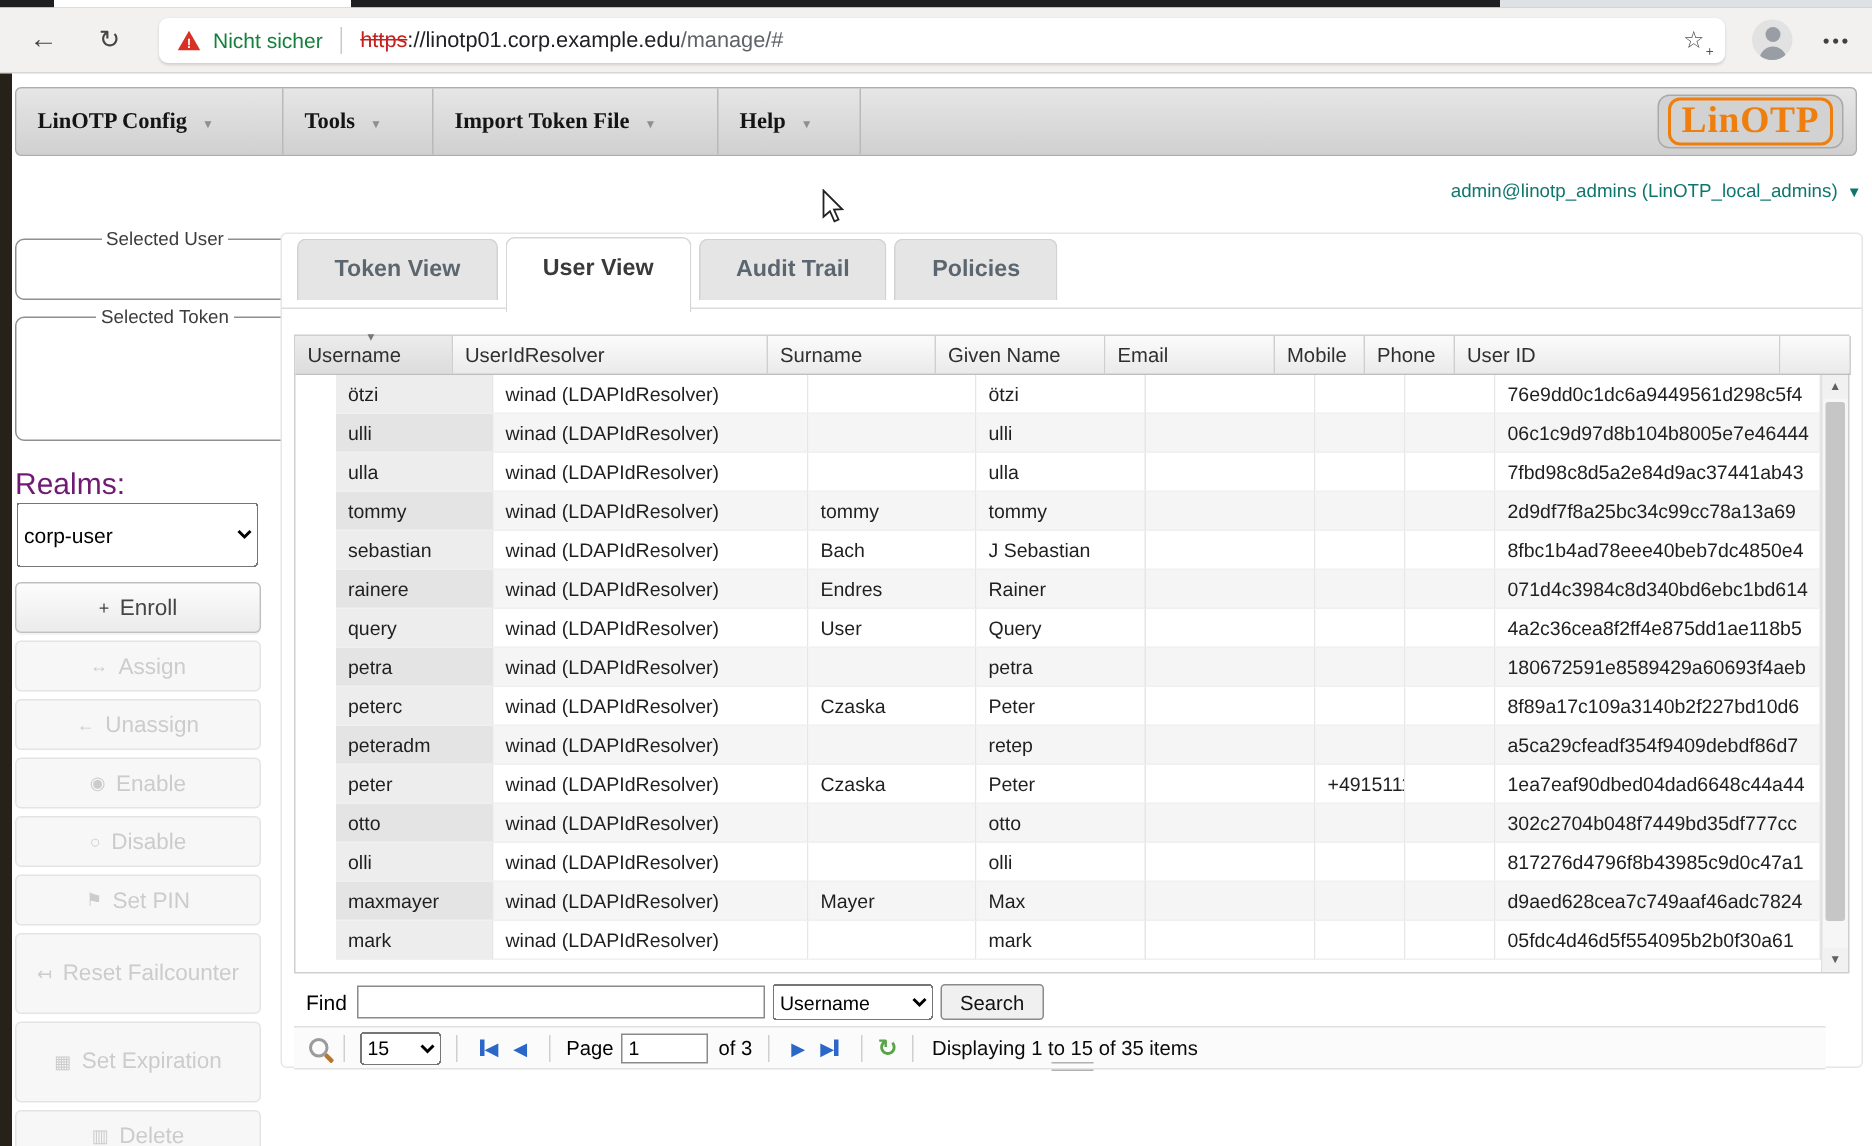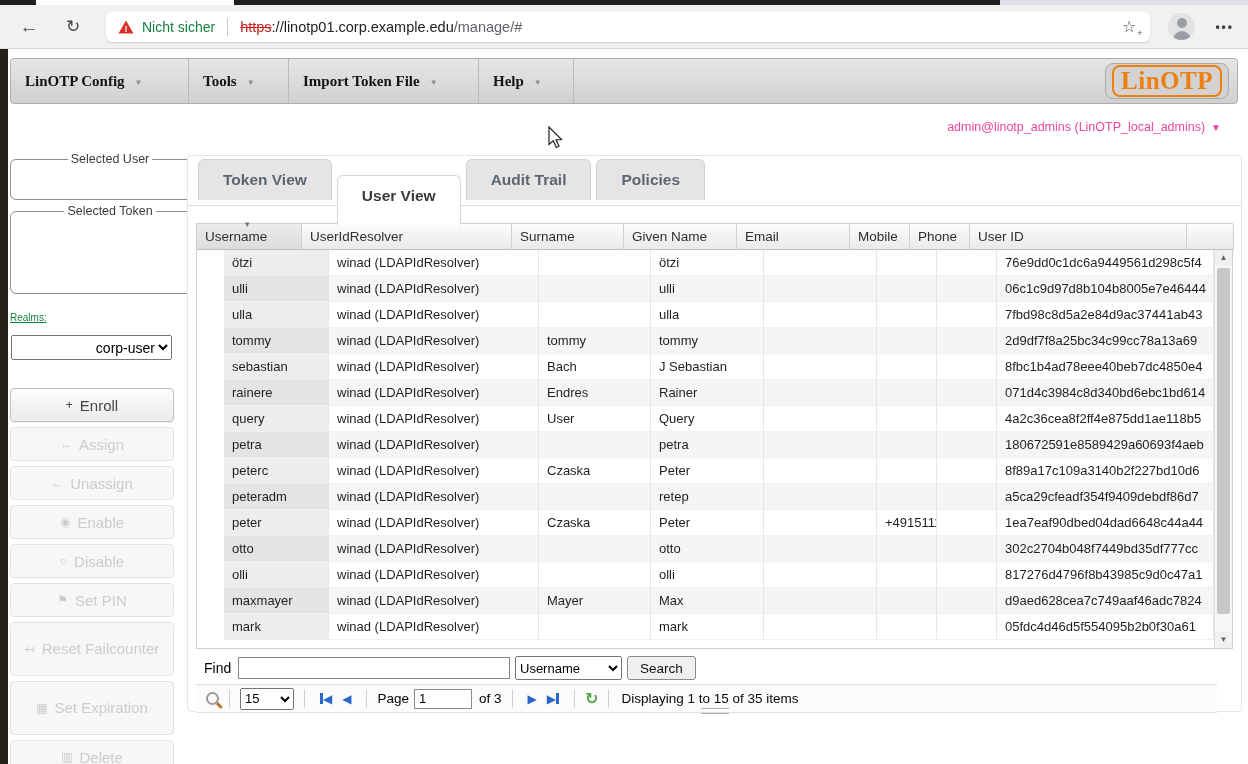--- a/index.html
+++ b/index.html
@@ -48,45 +48,45 @@
   }
   .menu-item{display:flex;align-items:center;padding-left:14px;box-sizing:border-box;
     border-right:1px solid #b9b9b9;font-weight:bold;font-size:15px;color:#141414;cursor:default;}
   .menu-item .caret{font-size:8px;color:#8f8f8f;margin-left:10px;margin-top:2px;}
   .mi-0{width:178px;}.mi-1{width:100px;}.mi-2{width:190px;}.mi-3{width:95px;}
   .logo-box{position:absolute;right:8px;top:4px;height:36px;background:#d2d2d2;border:1px solid #a9a9a9;
     border-radius:8px;display:flex;align-items:center;padding:0 6px;box-sizing:border-box;}
   .logo-inner{border:2px solid #ee7e0d;border-radius:8px;padding:0 7px;color:#ee7e0d;
     font-weight:bold;font-size:25px;line-height:28px;letter-spacing:0.5px;}
   
-  .session-line{position:absolute;top:120px;right:27px;font-size:12.5px;color:#ec4899;}
+  .session-line{position:absolute;top:120px;right:7px;font-size:12.5px;color:#0f766e;}
   .session-line .caret{font-size:10px;margin-left:6px;}
   
   fieldset.selbox{position:absolute;left:10px;width:186px;border:1px solid #8f8f8f;border-radius:6px;
     margin:0;padding:0;background:#fff;box-sizing:border-box;text-align:center;}
   #sel-user{top:152px;height:48px;}
   #sel-token{top:204px;height:90px;}
   fieldset.selbox legend{font-size:12.5px;color:#3c3c3c;margin-left:7px;padding:0 3px;}
-  .realms-label{position:absolute;left:10px;top:312px;font-size:10px;color:#15803d;text-decoration:underline;}
-  .realm-select{position:absolute;left:11px;top:335px;width:161px;height:25px;font-size:14px;text-align:right;}
+  .realms-label{position:absolute;left:10px;top:312px;font-size:20px;color:#701a75;}
+  .realm-select{position:absolute;left:11px;top:335px;width:161px;height:43px;font-size:14px;}
   .btn-stack{position:absolute;left:10px;top:388px;width:164px;}
   .side-btn{display:flex;align-items:center;justify-content:center;gap:7px;width:164px;height:34px;
     margin-bottom:5px;border:1px solid #bfbfbf;border-radius:4px;
     background:linear-gradient(#fdfdfd,#ebebeb);color:#454545;font-size:15px;
     font-family:inherit;cursor:pointer;box-shadow:0 1px 1px rgba(0,0,0,.05);}
   .side-btn .btn-icon{font-size:12px;line-height:1;}
   .side-btn.disabled{color:#cccccc;background:#f7f7f7;border-color:#e4e4e4;box-shadow:none;cursor:default;}
   .side-btn.two-line{height:54px;flex-wrap:wrap;line-height:1.3;padding:0 6px;}
   
   .panel{position:absolute;left:187px;top:155px;width:1055px;height:557px;background:#fff;
     border:1px solid #e6e6e6;border-radius:4px;box-sizing:border-box;}
   .tabs{position:absolute;left:10px;top:2px;display:flex;gap:5px;z-index:2;font-weight:bold;}
   .tab{padding:0 24px;height:40px;line-height:40px;margin-top:1px;font-size:15.5px;color:#5c6670;
     background:#e5e5e5;border:1px solid #d2d2d2;border-bottom:none;border-radius:6px 6px 0 0;cursor:pointer;}
-  .tab.active{background:#fff;color:#3a3a3a;height:49px;margin-top:17px;border-color:#d6d6d6;text-align:right;}
+  .tab.active{background:#fff;color:#3a3a3a;height:49px;margin-top:0;border-color:#d6d6d6;text-align:right;}
   .tab-divider{position:absolute;left:0;right:0;top:49px;height:1px;background:#dcdcdc;z-index:1;}
   
   .grid{position:absolute;left:8px;top:67px;width:1037px;height:426px;border:1px solid #cfcfcf;
     box-sizing:border-box;background:#fff;}
   .grid-header{display:flex;height:26px;}
   .gh{box-sizing:border-box;flex:none;height:26px;line-height:25px;padding-left:8px;font-size:13.5px;
     color:#2f2f2f;background:linear-gradient(#fbfbfb,#eaeaea);border-right:1px solid #cfcfcf;
     border-bottom:1px solid #bfbfbf;white-space:nowrap;overflow:visible;position:relative;cursor:pointer;}
   .gh.sorted{background:linear-gradient(#ececec,#dcdcdc);}
   .sort-icon{position:absolute;top:-4px;left:48px;font-size:9px;color:#777;line-height:1;}

